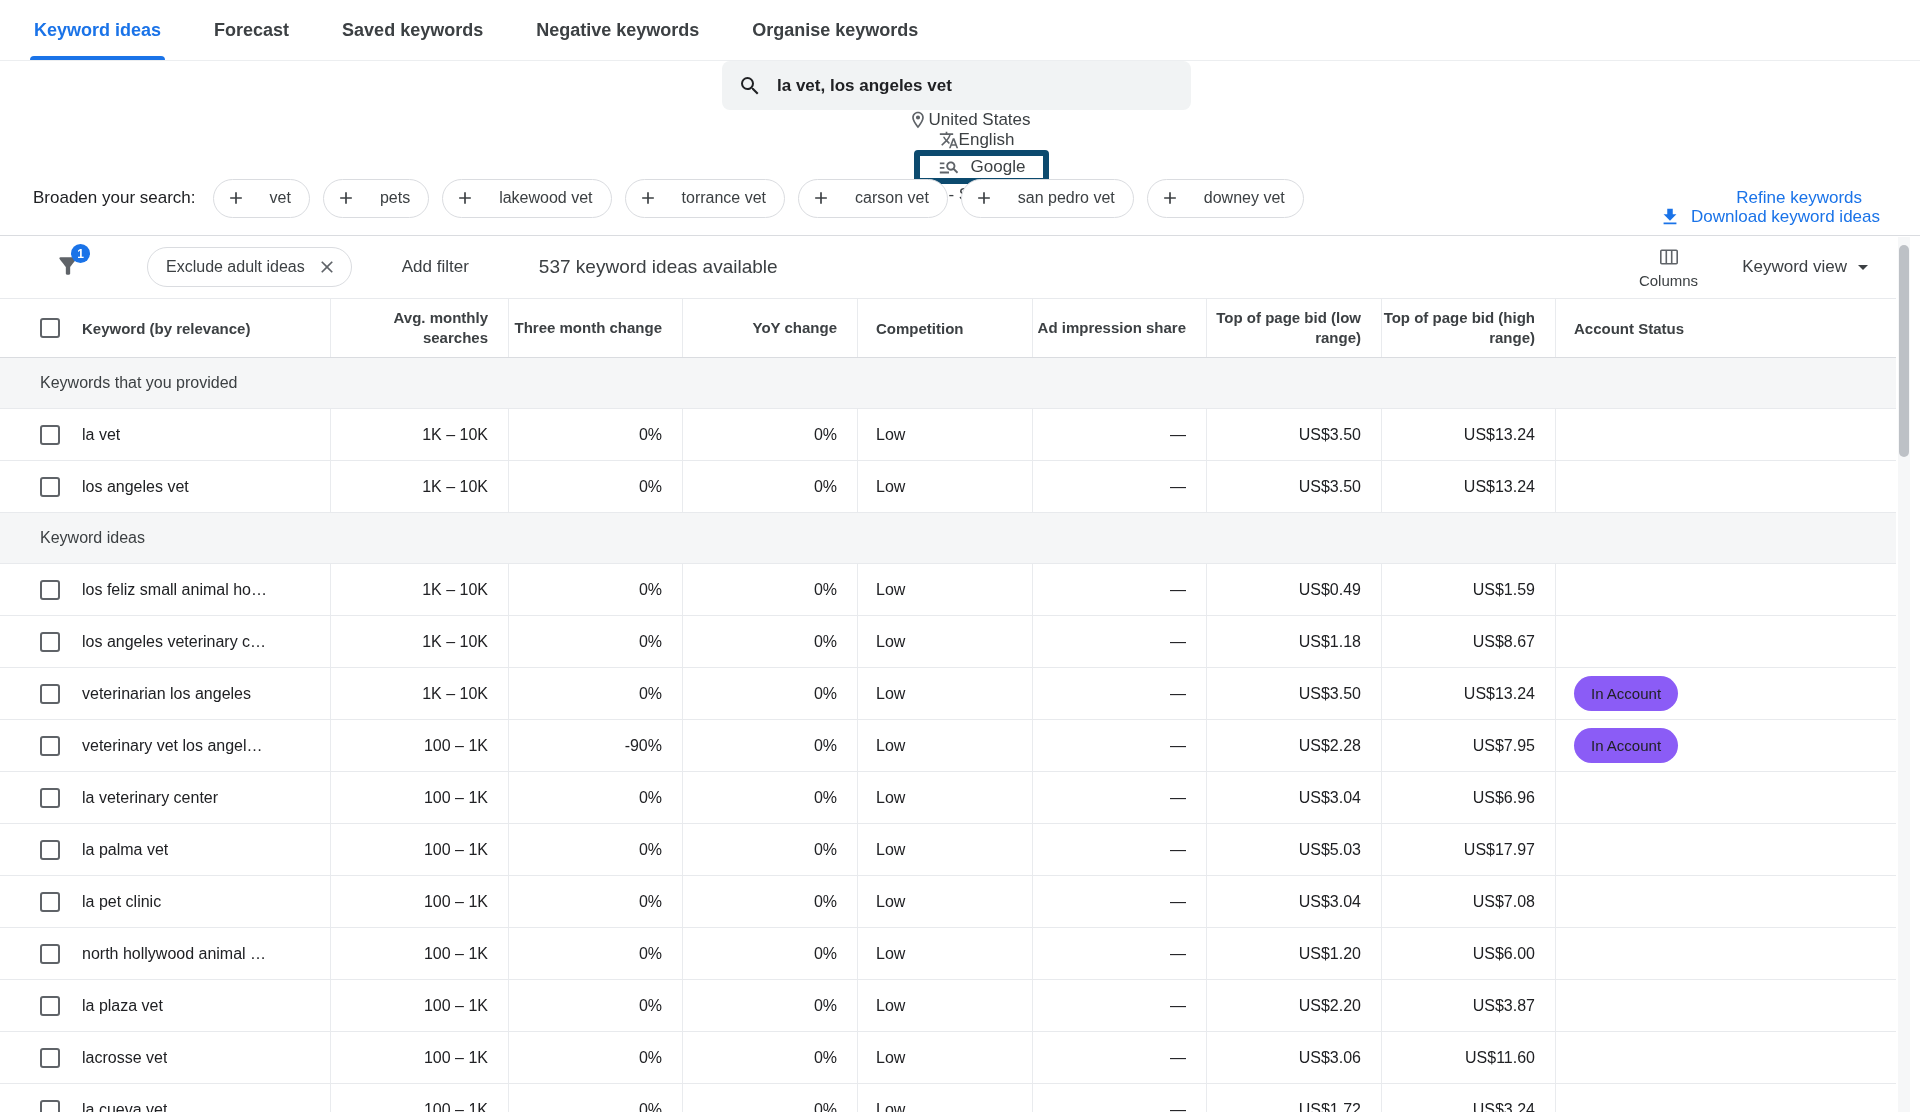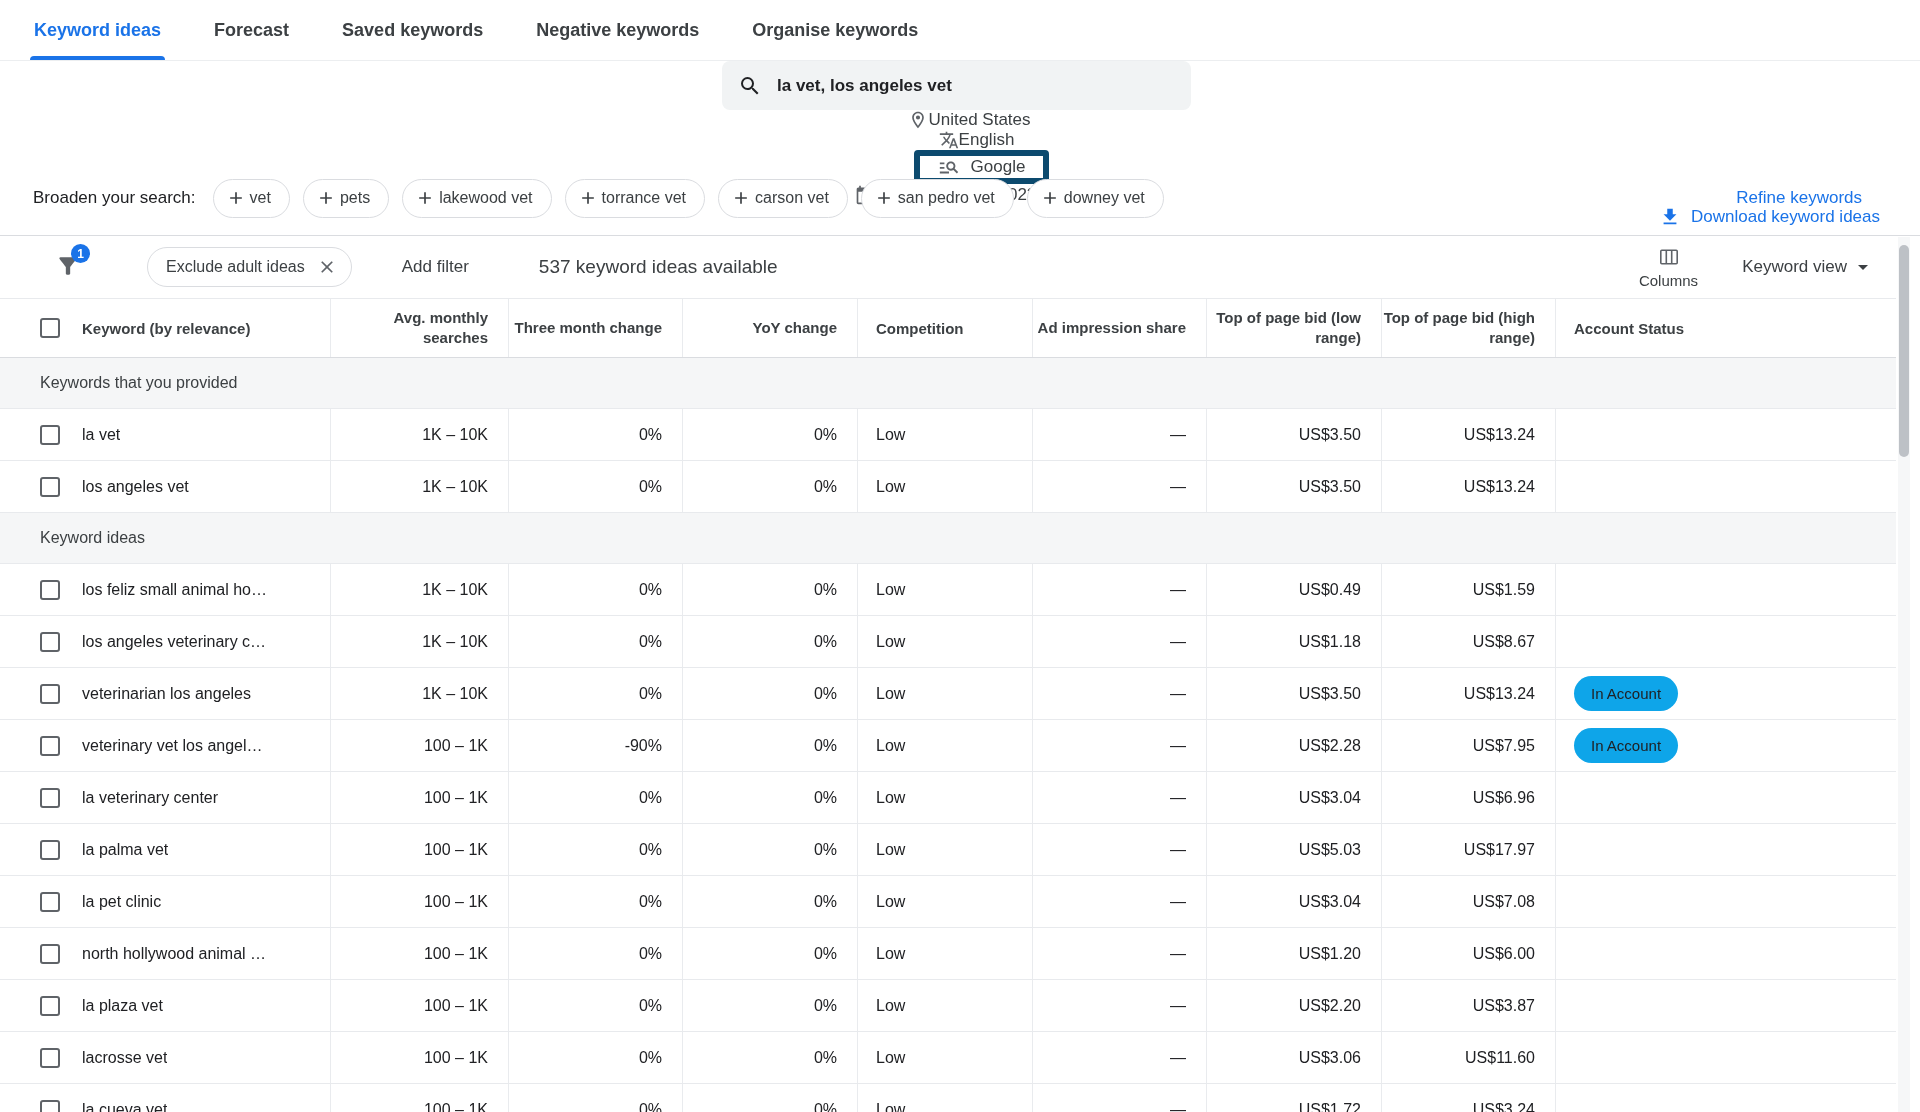--- a/index.html
+++ b/index.html
@@ -25,21 +25,21 @@
   .set-location { margin-left:26px; }
   .set-language { margin-left:40px; }
   .network-box { margin-left:50px; height:54px; border:6px solid #0c4a6e; border-radius:4px; padding:0 18px; display:flex; align-items:center; gap:11px; color:#3c4043; font-size:17px; cursor:pointer; }
   .set-date { margin-left:14px; }
   .date-caret { margin-left:14px; }
   .download-btn { margin-left:auto; display:flex; align-items:center; gap:10px; color:#1a73e8; font-size:17px; font-weight:500; cursor:pointer; white-space:nowrap; }
 
   
   .broaden-row { height:75px; display:flex; align-items:center; padding:0 58px 0 33px; border-bottom:1px solid #dadce0; }
   .broaden-label { font-size:17px; color:#202124; margin-right:17px; white-space:nowrap; }
-  .chip { height:39px; border:1px solid #dadce0; border-radius:20px; background:#fff; display:flex; align-items:center; gap:4px; padding:0 18px 0 12px; font-size:16px; color:#3c4043; margin-right:13px; cursor:pointer; white-space:nowrap; }
+  .chip { height:39px; border:1px solid #dadce0; border-radius:20px; background:#fff; display:flex; align-items:center; gap:24px; padding:0 18px 0 12px; font-size:16px; color:#3c4043; margin-right:13px; cursor:pointer; white-space:nowrap; }
   .refine-link { margin-left:auto; color:#1a73e8; font-size:17px; font-weight:500; cursor:pointer; white-space:nowrap; }
 
   
   .filter-row { height:62px; display:flex; align-items:center; padding:0 45px 0 55px; }
   .funnel-wrap { position:relative; width:28px; height:28px; flex:none; cursor:pointer; }
   .filter-badge { position:absolute; top:-9px; right:-7px; width:19px; height:19px; border-radius:50%; background:#1a73e8; color:#fff; font-size:12px; font-weight:700; display:flex; align-items:center; justify-content:center; }
   .exclude-chip { margin-left:64px; height:40px; border:1px solid #dadce0; border-radius:21px; display:flex; align-items:center; gap:12px; padding:0 14px 0 18px; font-size:16px; color:#3c4043; cursor:pointer; white-space:nowrap; }
   .add-filter { margin-left:50px; font-size:17px; font-weight:500; color:#3c4043; cursor:pointer; white-space:nowrap; }
   .results-count { margin-left:70px; font-size:19px; color:#3c4043; white-space:nowrap; }
   .columns-ctl { margin-left:auto; display:flex; flex-direction:column; align-items:center; gap:3px; color:#3c4043; font-size:15px; cursor:pointer; }
@@ -51,21 +51,21 @@
   .thead .cell, .trow .cell { display:flex; align-items:center; min-width:0; }
   .thead > .cell + .cell, .trow > .cell + .cell { border-left:1px solid #e9ebee; }
   .c-num { justify-content:flex-end; text-align:right; padding-right:20px; }
   .c-left { padding-left:18px; }
   .c-keyword { padding-left:40px; gap:22px; }
   .thead .c-num { line-height:1.32; }
   .trow { display:grid; grid-template-columns:var(--cols); height:52px; border-bottom:1px solid #e8eaed; background:#fff; font-size:16px; color:#202124; }
   .section-row { height:51px; display:flex; align-items:center; padding-left:40px; background:#f5f6f7; border-bottom:1px solid #e8eaed; font-size:16px; color:#3c4043; }
   .checkbox { width:20px; height:20px; border:2px solid #5f6368; border-radius:3px; background:#fff; flex:none; cursor:pointer; }
   .kw { overflow:hidden; text-overflow:ellipsis; white-space:nowrap; }
-  .pill { background:#0ea5e9; border-radius:20px; padding:9px 17px; font-size:15px; font-weight:500; color:#202124; white-space:nowrap; }
+  .pill { background:#8b5cf6; border-radius:20px; padding:9px 17px; font-size:15px; font-weight:500; color:#202124; white-space:nowrap; }
 
   
   .scrollbar { position:absolute; top:237px; right:10px; width:12px; height:875px; background:#f6f7f8; }
   .scroll-thumb { position:absolute; top:8px; left:1px; width:10px; height:212px; background:#bdc1c6; border-radius:5px; cursor:pointer; }
 </style>
 </head>
 <body>
 
 <div class="tab-bar">
   <div class="tab active">Keyword ideas</div>

